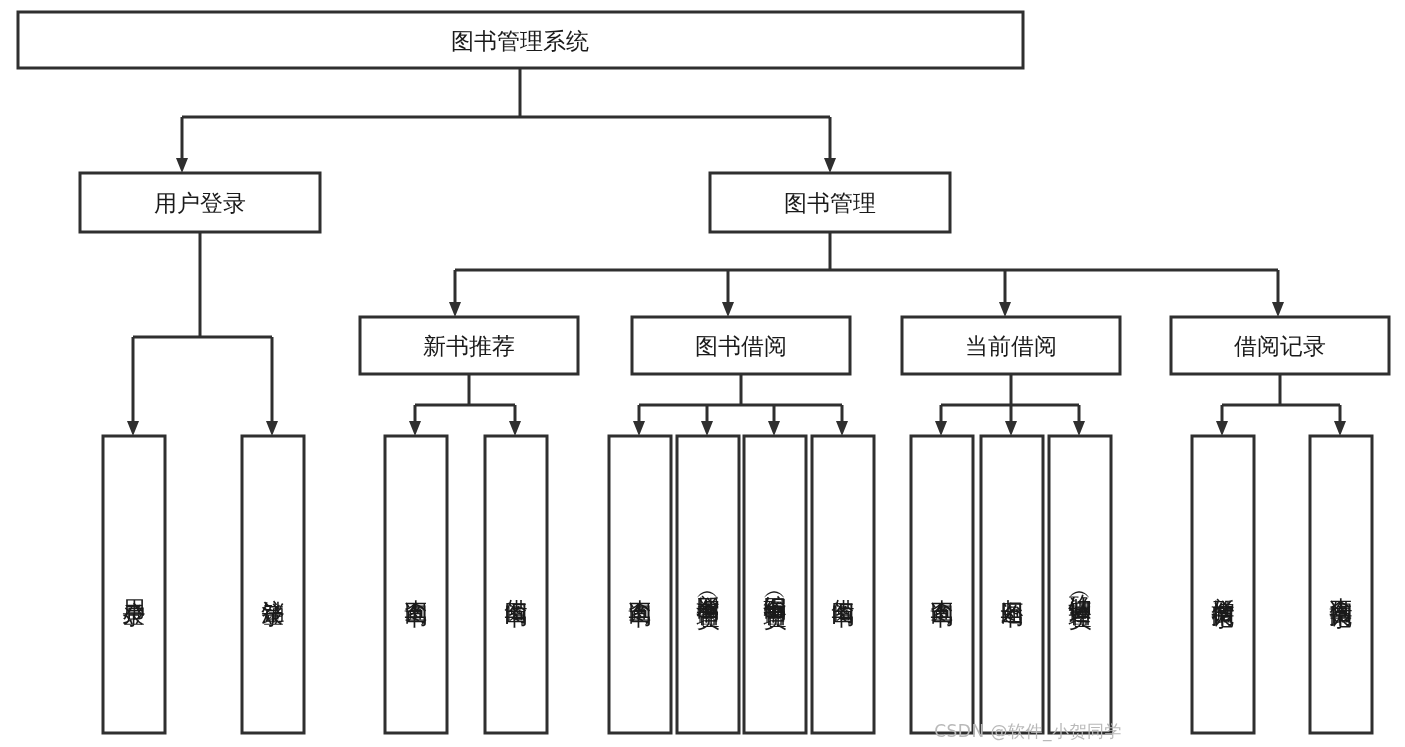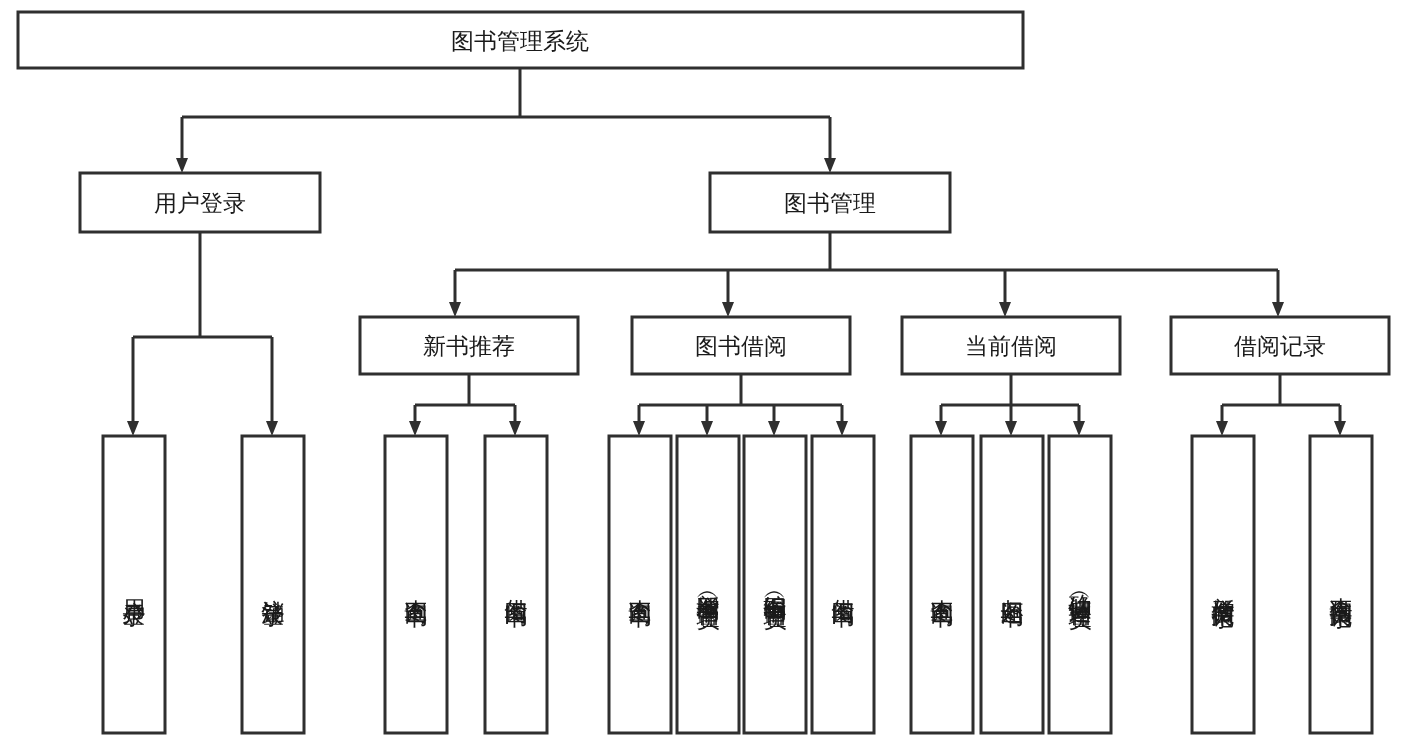--- a/index.html
+++ b/index.html
@@ -224,13 +224,14 @@
   <div class="leaf-label" style="left:744px;top:436px;width:62px;height:297px;">编辑图书（管理员）</div>
   <div class="leaf-label" style="left:812px;top:436px;width:62px;height:297px;">借阅图书</div>
 
   <div class="leaf-label" style="left:911px;top:436px;width:62px;height:297px;">查询图书</div>
   <div class="leaf-label" style="left:981px;top:436px;width:62px;height:297px;">归还图书</div>
   <div class="leaf-label" style="left:1049px;top:436px;width:62px;height:297px;">确认归还（管理员）</div>
 
   <div class="leaf-label" style="left:1192px;top:436px;width:62px;height:297px;">新增借阅记录</div>
   <div class="leaf-label" style="left:1310px;top:436px;width:62px;height:297px;">查询借阅记录</div>
 
+  <div id="watermark">CSDN @软件_小贺同学</div>
 </div>
 
 </body></html>

